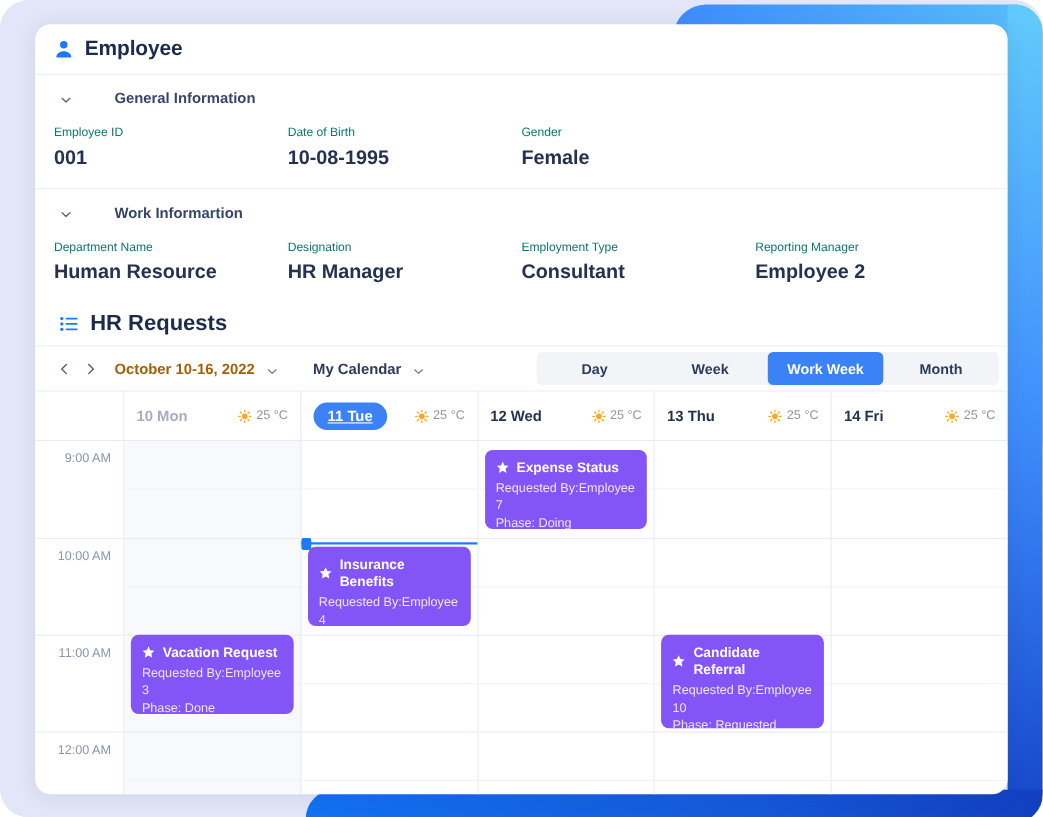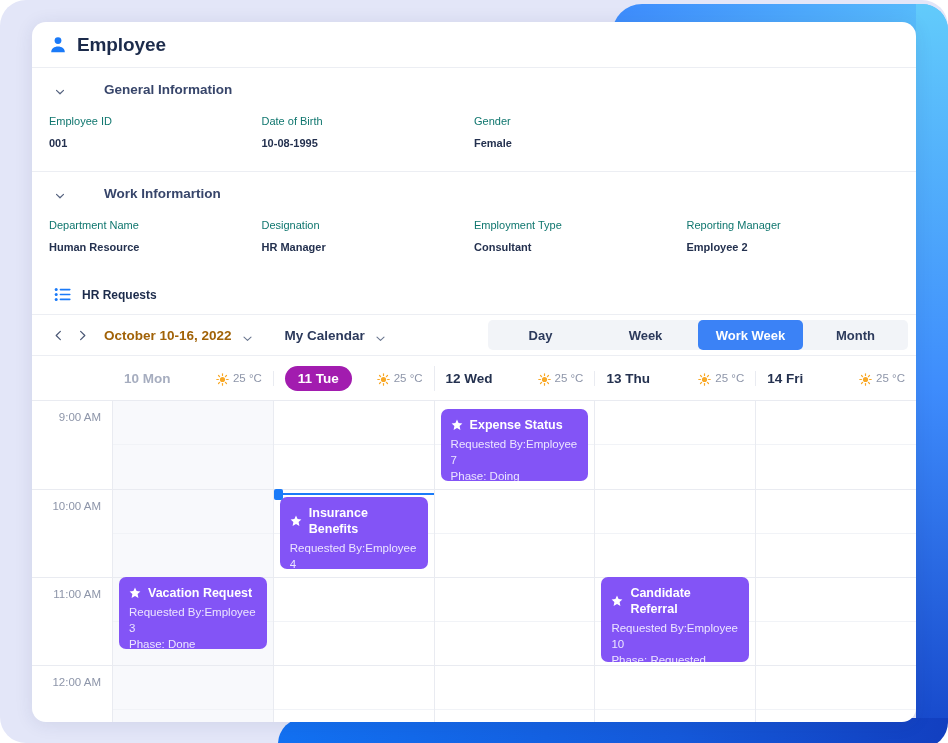--- a/index.html
+++ b/index.html
@@ -109,21 +109,21 @@
     grid-template-columns: repeat(4, 1fr);
     padding: 9px 0 18px 0;
   }
   .field-label {
     font-size: 11px;
     color: #0f766e;
     line-height: 19px;
     margin-bottom: 3px;
   }
   .field-value {
-    font-size: 11px;
+    font-size: 18px;
     font-weight: bold;
     color: #24314f;
     line-height: 19px;
   }
   .sec-divider {
     height: 1px;
     background: #eceef3;
     margin: 0;
   }
 
@@ -134,21 +134,21 @@
     height: 40px;
     padding: 0 17px;
     border-bottom: 1px solid #eceef3;
   }
   .hr-head .list-icon {
     width: 17px; height: 17px;
     margin-right: 11px;
     margin-left: 5px;
   }
   .hr-title {
-    font-size: 12px;
+    font-size: 20px;
     font-weight: bold;
     color: #1c2b4b;
   }
 
   
   .cal-toolbar {
     display: flex;
     align-items: center;
     height: 41px;
     padding: 0 8px 0 14px;
@@ -207,21 +207,20 @@
   }
 
   
   .cal-wrap {
     position: relative;
   }
   .cal-headrow {
     display: flex;
     height: 45px;
     border-bottom: 1px solid #e9ebf1;
-    align-items: center;
   }
   .gutter-head {
     width: 81px;
     flex: 0 0 81px;
     border-right: 1px solid #e9ebf1;
   }
   .day-head {
     flex: 1 1 0;
     display: flex;
     align-items: center;
@@ -230,24 +229,25 @@
     justify-content: space-between;
   }
   .day-head:last-child { border-right: none; }
   .day-head.dim .day-name { color: #a6adbf; }
   .day-name {
     font-size: 13.5px;
     font-weight: bold;
     color: #24314f;
   }
   .day-name.today {
-    background: #a21caf;
+    background: #3b82f6;
     color: #ffffff;
     border-radius: 14px;
     padding: 5px 13px;
+    text-decoration: underline;
   }
   .weather {
     display: flex;
     align-items: center;
     gap: 4px;
   }
   .sun-icon { width: 13px; height: 13px; display:block; }
   .temp {
     font-size: 11.5px;
     color: #8d95a9;

